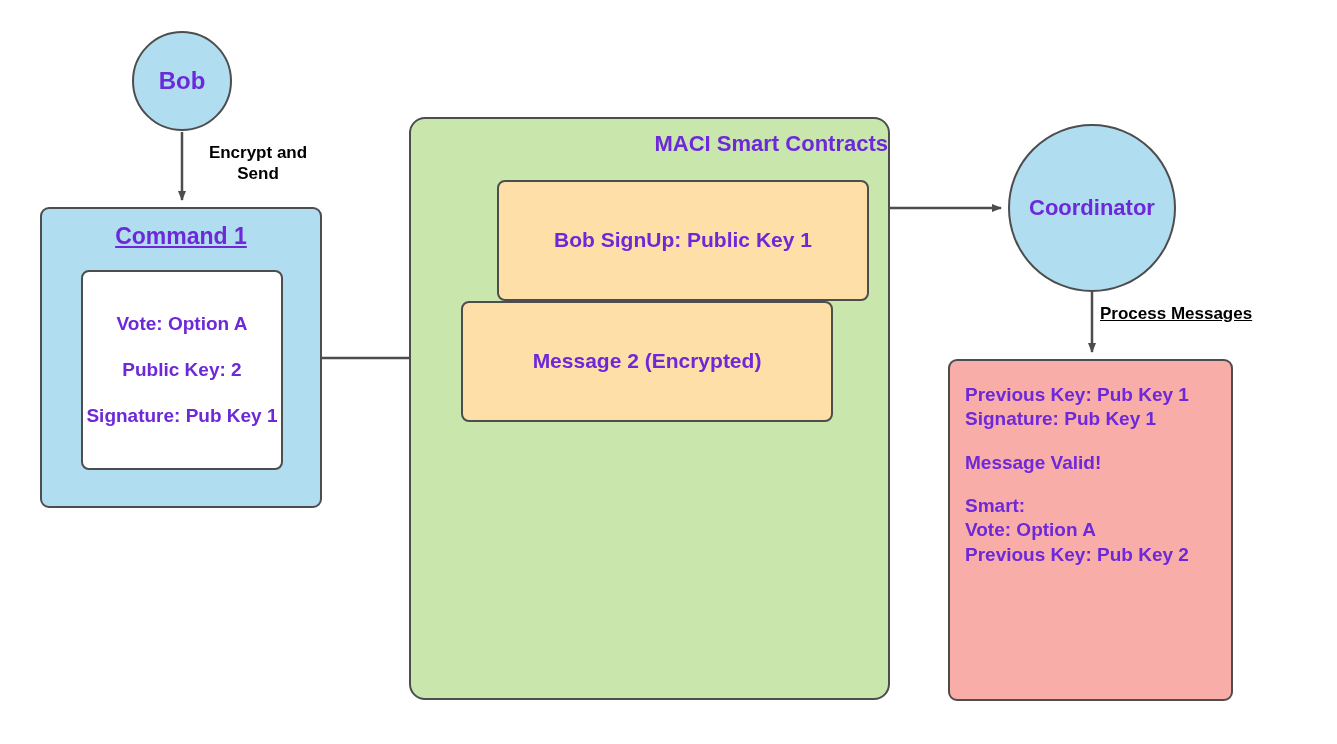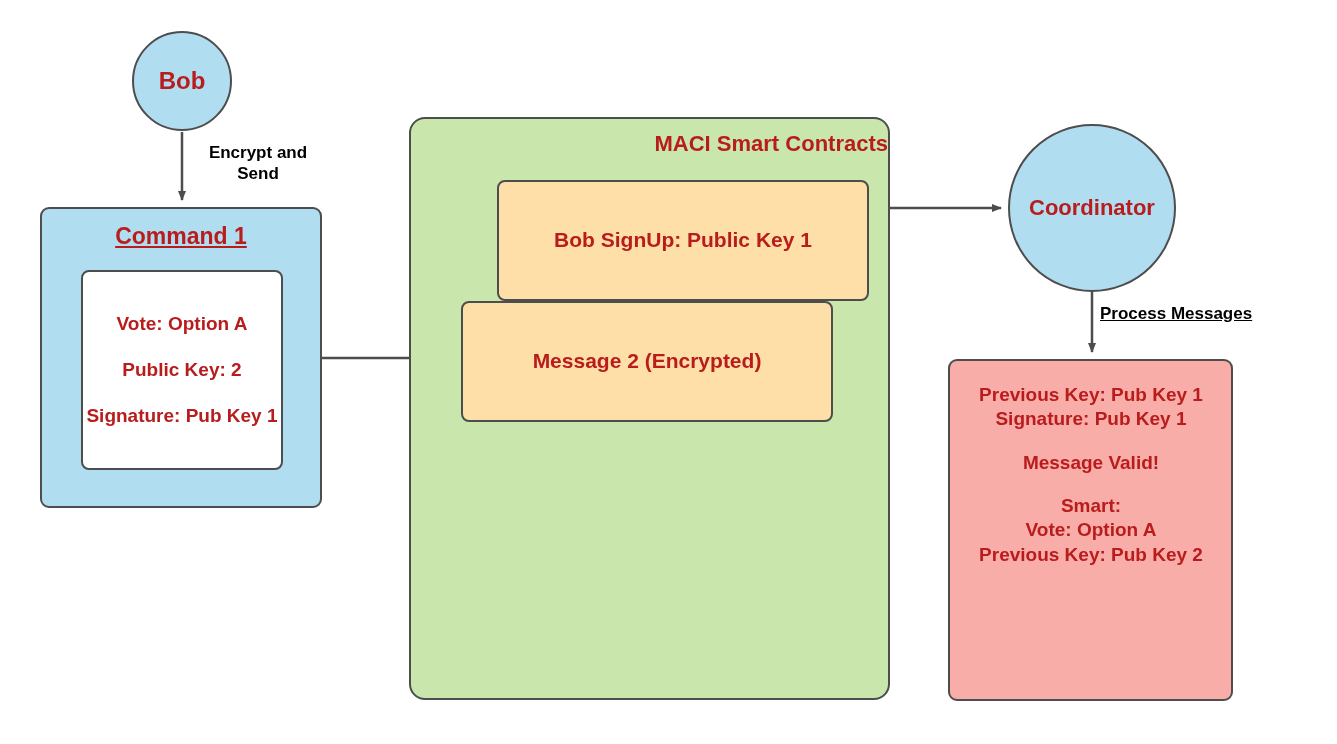--- a/index.html
+++ b/index.html
@@ -20,21 +20,21 @@
     left: 0; top: 0;
     width: 1337px;
     height: 744px;
   }
   .node {
     position: absolute;
     box-sizing: border-box;
     border: 2px solid #4d4d4d;
     display: flex;
     font-weight: bold;
-    color: #b91c1c;
+    color: #6d28d9;
     line-height: 1.28;
   }
   .rounded { border-radius: 9px; }
 
   
   #bob-node {
     left: 132px; top: 31px;
     width: 100px; height: 100px;
     border-radius: 50%;
     background: #b1ddf0;
@@ -116,21 +116,21 @@
     justify-content: center;
     font-size: 22px;
   }
 
   
   #result-node {
     left: 948px; top: 359px;
     width: 285px; height: 342px;
     background: #f9ada8;
     flex-direction: column;
-    align-items: center;
+    align-items: flex-start;
     padding: 22px 14px 0 15px;
     font-size: 19px;
     text-align: left;
   }
   #result-node .line { margin: 0; }
   #result-node .gap { height: 19px; }
 
   
   .edge-label {
     position: absolute;

